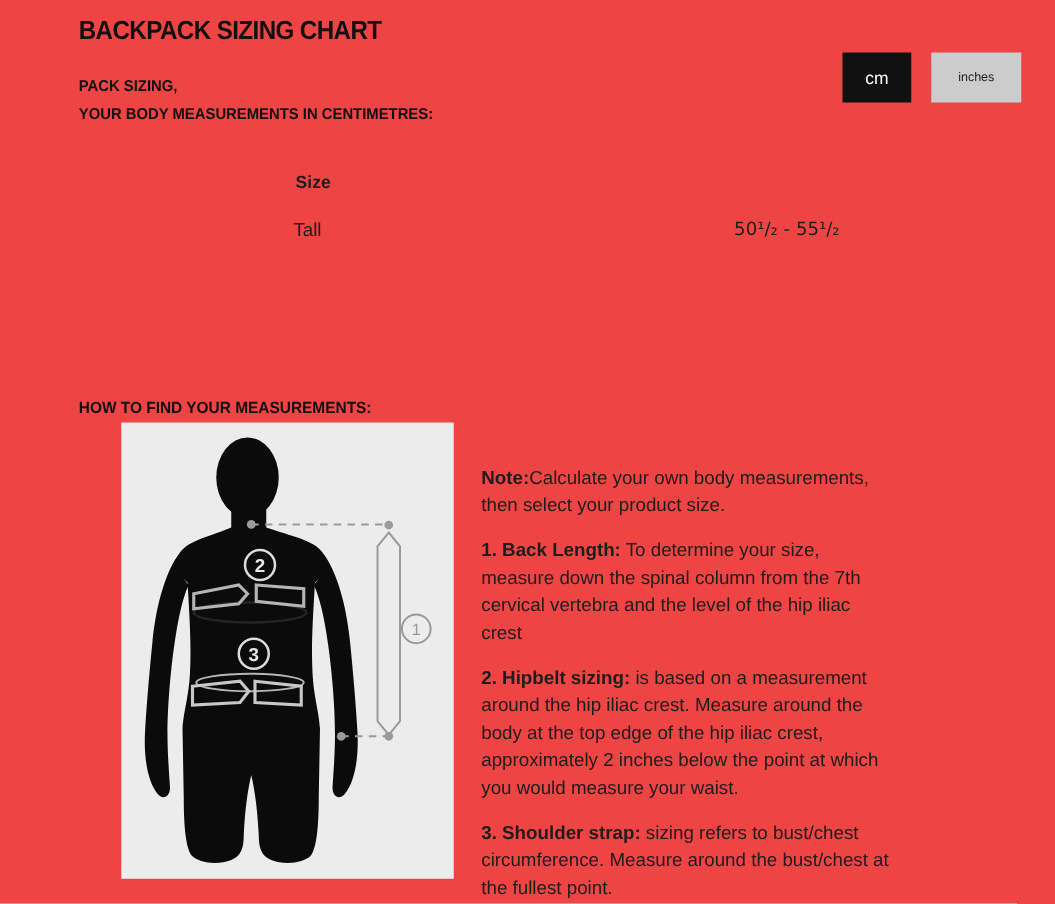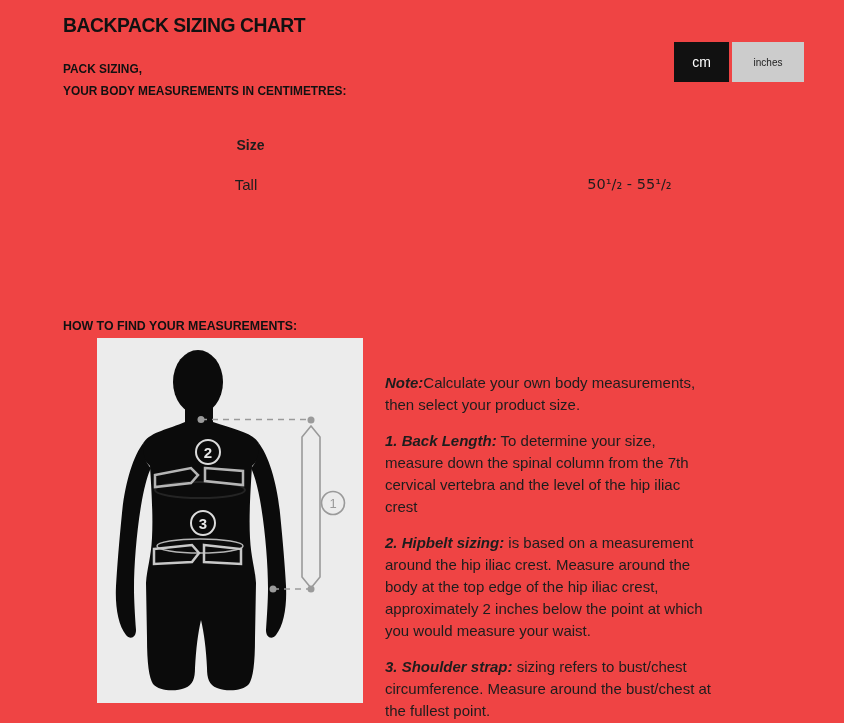--- a/index.html
+++ b/index.html
@@ -11,21 +11,21 @@
   .page-title {
     position:absolute; left:63px; top:13px;
     font-size:21px; font-weight:bold; color:#111; letter-spacing:-0.5px;
     transform:scaleX(0.92); transform-origin:left center; white-space:nowrap;
   }
   .subtitle {
     position:absolute; left:63px; top:58px;
     font-size:12.5px; font-weight:bold; color:#111; line-height:22px;
     transform:scaleX(0.95); transform-origin:left top; white-space:nowrap;
   }
-  .unit-toggle { position:absolute; left:674px; top:42px; display:flex; gap:3px; }
+  .unit-toggle { position:absolute; left:674px; top:42px; display:flex; gap:16px; }
   .unit-btn {
     height:40px; border:none; font-family:"Liberation Sans", sans-serif;
     font-size:14px; cursor:pointer; display:flex; align-items:center; justify-content:center;
   }
   .unit-btn.active { width:55px; background:#111111; color:#ffffff; }
   .unit-btn.inactive { width:72px; background:#cccccc; color:#222222; font-size:10px; }
 
   .size-table { position:absolute; left:64px; top:130px; width:746px; }
   .t-row { display:flex; gap:21px; }
   .t-cell {
@@ -45,21 +45,21 @@
   }
   .figure-box {
     position:absolute; left:97px; top:338px; width:266px; height:365px;
     background:#ececec;
   }
   .instructions {
     position:absolute; left:385px; top:372px; width:330px;
     font-size:15px; line-height:22px; color:#1d1d1d;
   }
   .instructions p { margin-bottom:14px; }
-  .instructions .lead { font-weight:bold;font-style:italic; }
+  .instructions .lead { font-weight:bold; }
 </style>
 </head>
 <body>
 
 <div class="page">
 
   <h1 class="page-title">BACKPACK SIZING CHART</h1>
 
   <div class="subtitle">
     <div>PACK SIZING,</div>

